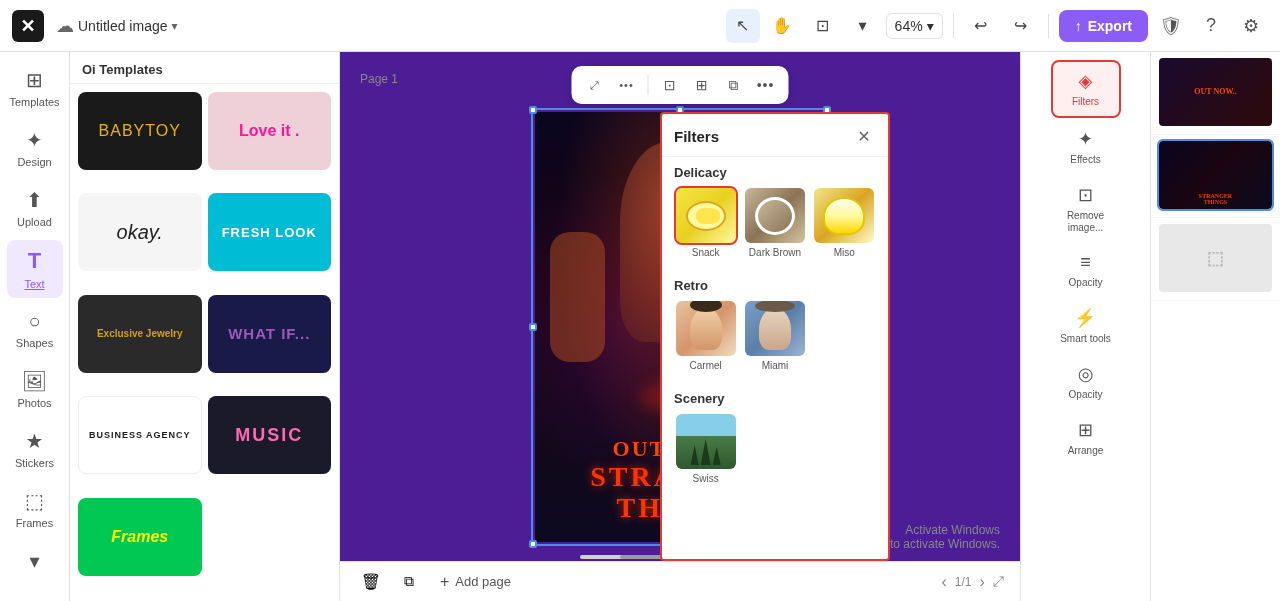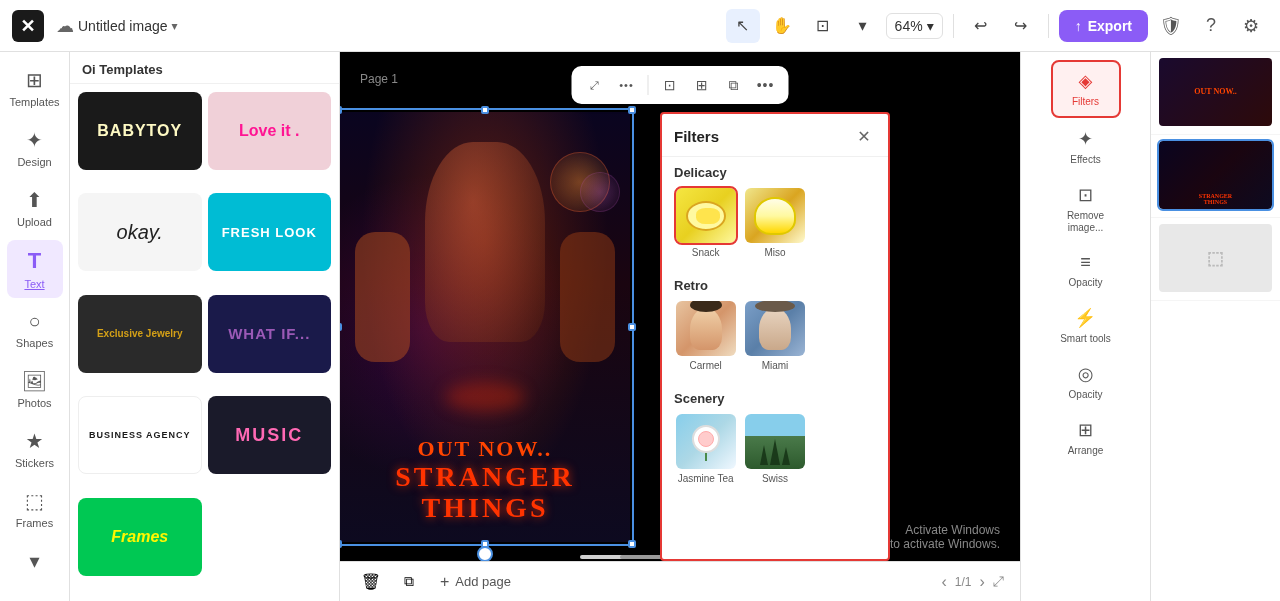--- a/index.html
+++ b/index.html
@@ -142,23 +142,24 @@
       align-items: center;
       justify-content: center;
       font-weight: 700;
       font-size: 13px;
       position: relative;
     }
 
     
     .canvas-area {
       flex: 1;
-      background: #000000;
-      display: flex;
-      flex-direction: column;
+      background: #4c1d95;
+      display: flex;
+      flex-direction: column;
+      align-items: center;
       overflow: hidden;
       position: relative;
     }
     .canvas-toolbar {
       position: absolute;
       top: 14px;
       left: 50%;
       transform: translateX(-50%);
       background: #fff;
       border-radius: 10px;
@@ -537,21 +538,21 @@
       <span class="sidebar-item-icon">▾</span>
     </div>
   </div>
 
   <div class="templates-panel">
     <div class="templates-header">
       <span>Oi Templates</span>
     </div>
     <div class="templates-grid">
 
-      <div class="template-item" style="background:#1a1a1a; color:#fef9c3; font-size:16px; font-weight:700; letter-spacing:1px;">
+      <div class="template-item" style="background:#1a1a1a; color:#eab308; font-size:16px; font-weight:400; letter-spacing:1px;">
         BABYTOY
       </div>
       <div class="template-item" style="background:#f0d0d8; color:#ff1493; font-size:16px; font-weight:700;">
         Love it .
       </div>
 
       <div class="template-item" style="background:#f5f5f5; color:#222; font-size:20px; font-style:italic; font-weight:400;">
         okay.
       </div>
       <div class="template-item" style="background:#00bcd4; color:#fff; font-size:13px; font-weight:800; letter-spacing:1px;">
@@ -662,20 +663,28 @@
           <div class="filter-item">
             <div class="filter-thumb ft-snack active">
 
               <div style="position:relative;width:100%;height:100%;display:flex;align-items:center;justify-content:center;">
                 <div style="width:40px;height:30px;background:#fff9a0;border-radius:50%;border:2px solid #daa520;position:relative;">
                   <div style="position:absolute;top:5px;left:8px;width:24px;height:16px;background:#ffe44d;border-radius:40%;"></div>
                 </div>
               </div>
             </div>
             <span class="filter-name">Snack</span>
+          </div>
+          <div class="filter-item">
+            <div class="filter-thumb ft-dark-brown">
+              <div style="width:100%;height:100%;display:flex;align-items:center;justify-content:center;">
+                <div style="width:40px;height:38px;background:linear-gradient(135deg,#c8b89a,#8b7355);border-radius:50%;border:3px solid #fff;"></div>
+              </div>
+            </div>
+            <span class="filter-name">Dark Brown</span>
           </div>
           <div class="filter-item">
             <div class="filter-thumb ft-miso">
               <div style="width:100%;height:100%;display:flex;align-items:center;justify-content:center;">
                 <div style="width:42px;height:38px;background:linear-gradient(180deg,#fffde7,#fff9a0,#ffd700);border-radius:50% 50% 40% 40%;border:2px solid #e0c800;"></div>
               </div>
             </div>
             <span class="filter-name">Miso</span>
           </div>
         </div>
@@ -705,34 +714,20 @@
             </div>
             <span class="filter-name">Miami</span>
           </div>
         </div>
       </div>
 
       <div class="filter-section">
         <div class="filter-section-title">Scenery</div>
         <div class="filter-items">
           <div class="filter-item">
-            <div class="filter-thumb ft-jasmine-tea">
-              <div style="width:100%;height:100%;display:flex;align-items:center;justify-content:center;position:relative;">
-
-                <div style="width:34px;height:38px;position:relative;">
-                  <div style="position:absolute;bottom:0;left:50%;transform:translateX(-50%);width:2px;height:14px;background:#4a8a4a;"></div>
-                  <div style="position:absolute;top:2px;left:50%;transform:translateX(-50%);width:28px;height:28px;background:#fff;border-radius:50%;border:2px solid #ddd;display:flex;align-items:center;justify-content:center;">
-                    <div style="width:16px;height:16px;background:#ffcccc;border-radius:50%;border:1px solid #ffaaaa;"></div>
-                  </div>
-                </div>
-              </div>
-            </div>
-            <span class="filter-name">Jasmine Tea</span>
-          </div>
-          <div class="filter-item">
             <div class="filter-thumb ft-swiss">
               <div style="width:100%;height:100%;display:flex;align-items:flex-end;padding-bottom:4px;justify-content:center;background:linear-gradient(180deg,#87ceeb 0%,#87ceeb 40%,#4a7a4a 40%,#2d5a2d 100%);">
 
                 <div style="display:flex;gap:2px;align-items:flex-end;">
                   <div style="width:8px;height:20px;background:#1a3a1a;clip-path:polygon(50% 0%,100% 100%,0% 100%);"></div>
                   <div style="width:10px;height:26px;background:#1a3a1a;clip-path:polygon(50% 0%,100% 100%,0% 100%);"></div>
                   <div style="width:8px;height:18px;background:#1a3a1a;clip-path:polygon(50% 0%,100% 100%,0% 100%);"></div>
                 </div>
               </div>
             </div>

